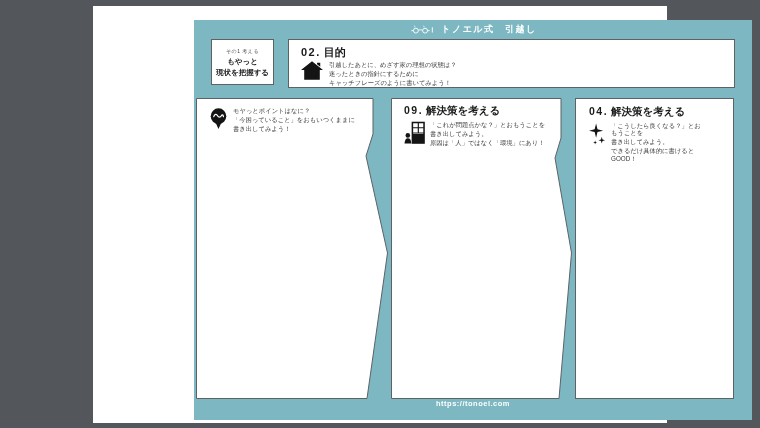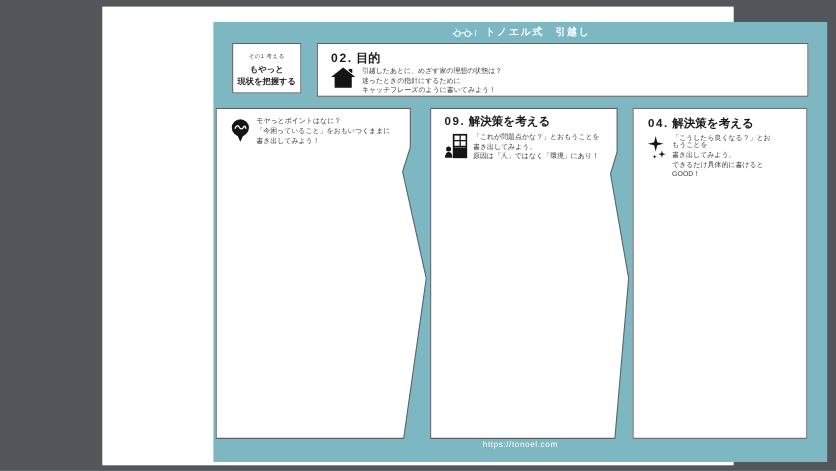--- a/index.html
+++ b/index.html
@@ -37,21 +37,21 @@
   
   .panel{position:absolute;top:78px;height:301px;}
   .panel svg.shape{position:absolute;left:0;top:0;width:100%;height:100%;}
   .panel-plain{background:#ffffff;border:1px solid #5d6266;box-sizing:border-box;}
   .panel-content{position:relative;z-index:1;padding:6px 26px 0 13px;}
   .panel-title{font-size:10.5px;font-weight:bold;color:#1a1a1a;white-space:nowrap;}
   .panel-row{display:flex;align-items:flex-start;gap:5px;margin-top:3px;}
   .icon-box{flex:0 0 auto;}
 
   .footer-url{position:absolute;left:0;top:379px;width:100%;text-align:center;
-    color:#ffffff;font-size:7.5px;font-weight:normal;letter-spacing:0.5px;}
+    color:#ffffff;font-size:7.5px;font-weight:bold;letter-spacing:0.5px;}
 </style>
 </head>
 <body>
 
 <div class="frame">
   <div class="board">
 
     <div class="brand-header">
       <span style="display:inline-flex;">
         <svg width="26" height="11" viewBox="0 0 34 14" fill="none">

